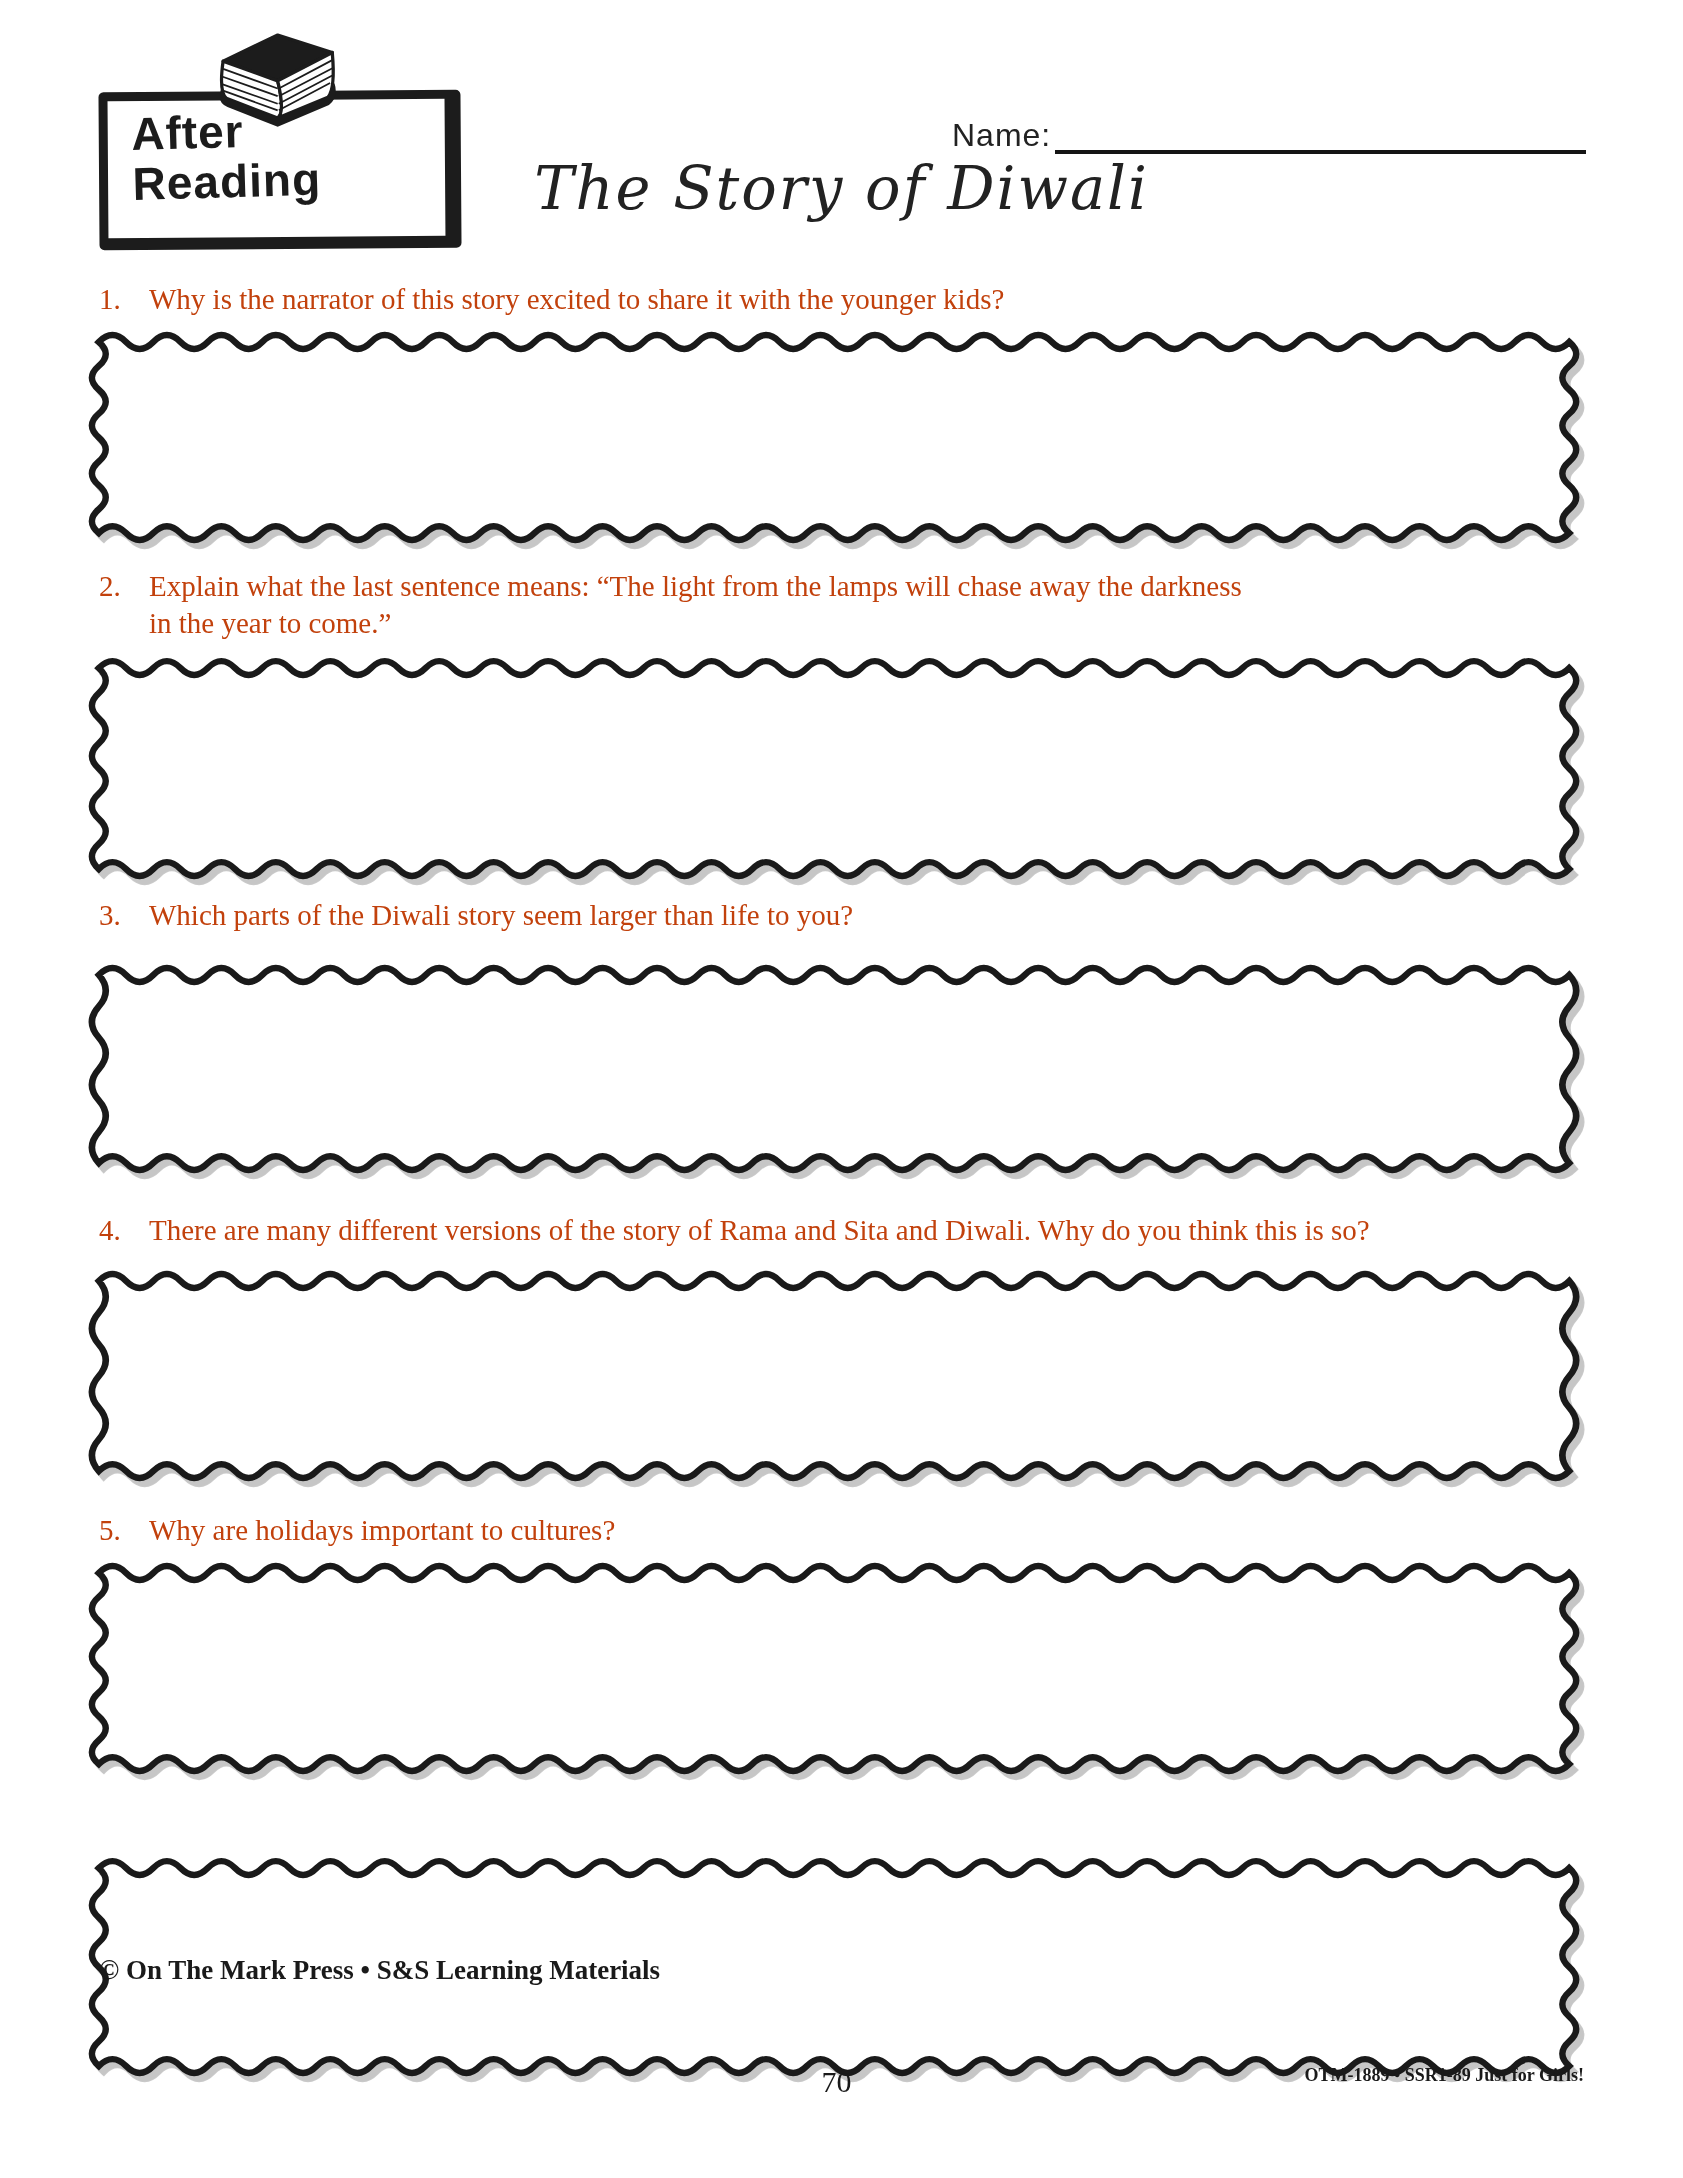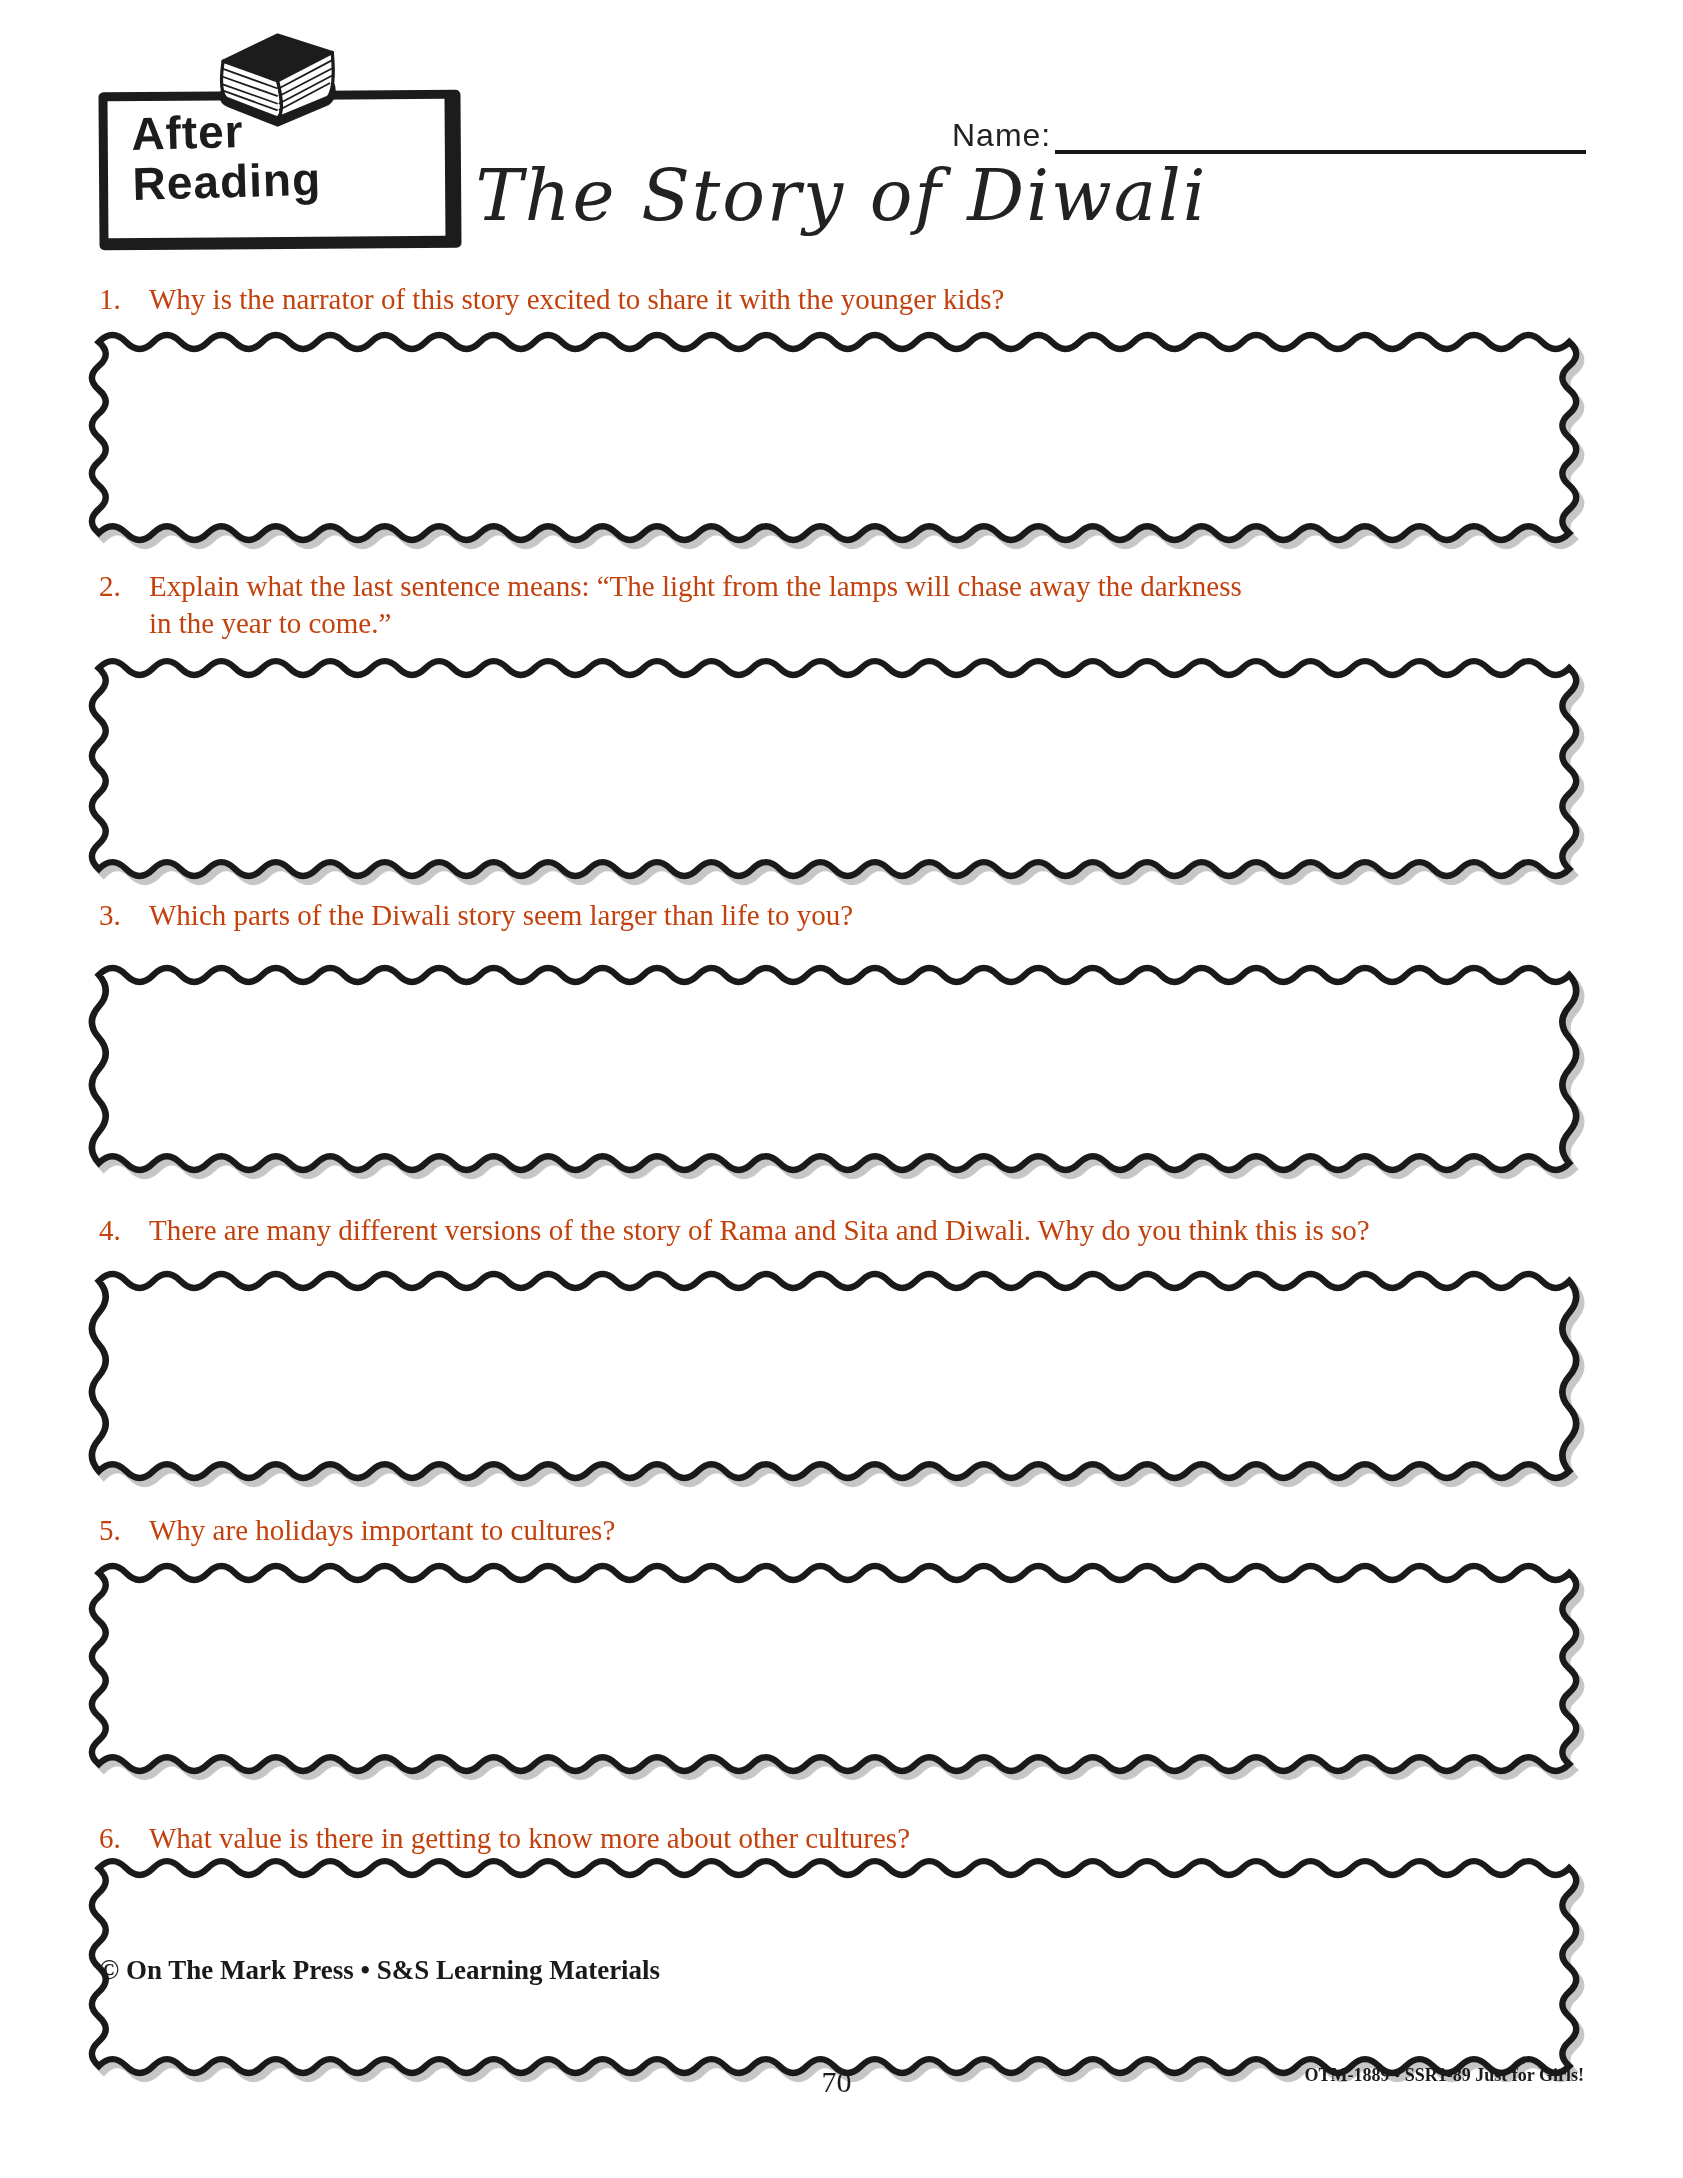--- a/index.html
+++ b/index.html
@@ -27,21 +27,21 @@
     letter-spacing:1px;
   }
   .name-line{
     position:absolute;left:1055px;top:150px;width:531px;height:0;
     border-top:4px solid #151515;
   }
   
   .title{
     position:absolute;left:416px;top:154px;width:851px;text-align:center;
     font-family:"DejaVu Serif", serif;font-style:italic;font-weight:normal;
-    font-size:71px;letter-spacing:2px;color:#222;white-space:nowrap;
+    font-size:59px;letter-spacing:2px;color:#222;white-space:nowrap;
   }
   
   .q{
     position:absolute;left:99px;width:1485px;
     font-size:29px;line-height:37px;color:#c2410c;
   }
   .q .q-num{display:inline-block;width:50px;}
   .q .q-line2{margin-left:50px;}
   
   .answer-box{position:absolute;}
@@ -97,23 +97,20 @@
   </div>
 
   <div class="q" style="top:1212px">
     <span class="q-num">4.</span><span>There are many different versions of the story of Rama and Sita and Diwali. Why do you think this is so?</span>
   </div>
 
   <div class="q" style="top:1512px">
     <span class="q-num">5.</span><span>Why are holidays important to cultures?</span>
   </div>
 
-  <div class="q" style="top:1820px">
-    <span class="q-num">6.</span><span>What value is there in getting to know more about other cultures?</span>
-  </div>
 
   <div class="answer-box" style="left:99px;top:342px">
       <svg width="1516" height="237" style="left: -18px; top: -18px;" viewBox="0 0 1531 239">
         <path d="M 18 18 q 13.75 -14 27.5 0 q 13.75 14 27.5 0 q 13.75 -14 27.5 0 q 13.75 14 27.5 0 q 13.75 -14 27.5 0 q 13.75 14 27.5 0 q 13.75 -14 27.5 0 q 13.75 14 27.5 0 q 13.75 -14 27.5 0 q 13.75 14 27.5 0 q 13.75 -14 27.5 0 q 13.75 14 27.5 0 q 13.75 -14 27.5 0 q 13.75 14 27.5 0 q 13.75 -14 27.5 0 q 13.75 14 27.5 0 q 13.75 -14 27.5 0 q 13.75 14 27.5 0 q 13.75 -14 27.5 0 q 13.75 14 27.5 0 q 13.75 -14 27.5 0 q 13.75 14 27.5 0 q 13.75 -14 27.5 0 q 13.75 14 27.5 0 q 13.75 -14 27.5 0 q 13.75 14 27.5 0 q 13.75 -14 27.5 0 q 13.75 14 27.5 0 q 13.75 -14 27.5 0 q 13.75 14 27.5 0 q 13.75 -14 27.5 0 q 13.75 14 27.5 0 q 13.75 -14 27.5 0 q 13.75 14 27.5 0 q 13.75 -14 27.5 0 q 13.75 14 27.5 0 q 13.75 -14 27.5 0 q 13.75 14 27.5 0 q 13.75 -14 27.5 0 q 13.75 14 27.5 0 q 13.75 -14 27.5 0 q 13.75 14 27.5 0 q 13.75 -14 27.5 0 q 13.75 14 27.5 0 q 13.75 -14 27.5 0 q 13.75 14 27.5 0 q 13.75 -14 27.5 0 q 13.75 14 27.5 0 q 13.75 -14 27.5 0 q 13.75 14 27.5 0 q 13.75 -14 27.5 0 q 13.75 14 27.5 0 q 13.75 -14 27.5 0 q 13.75 14 27.5 0 q 14 12.0625 0 24.125 q -14 12.0625 0 24.125 q 14 12.0625 0 24.125 q -14 12.0625 0 24.125 q 14 12.0625 0 24.125 q -14 12.0625 0 24.125 q 14 12.0625 0 24.125 q -14 12.0625 0 24.125 q -13.75 14 -27.5 0 q -13.75 -14 -27.5 0 q -13.75 14 -27.5 0 q -13.75 -14 -27.5 0 q -13.75 14 -27.5 0 q -13.75 -14 -27.5 0 q -13.75 14 -27.5 0 q -13.75 -14 -27.5 0 q -13.75 14 -27.5 0 q -13.75 -14 -27.5 0 q -13.75 14 -27.5 0 q -13.75 -14 -27.5 0 q -13.75 14 -27.5 0 q -13.75 -14 -27.5 0 q -13.75 14 -27.5 0 q -13.75 -14 -27.5 0 q -13.75 14 -27.5 0 q -13.75 -14 -27.5 0 q -13.75 14 -27.5 0 q -13.75 -14 -27.5 0 q -13.75 14 -27.5 0 q -13.75 -14 -27.5 0 q -13.75 14 -27.5 0 q -13.75 -14 -27.5 0 q -13.75 14 -27.5 0 q -13.75 -14 -27.5 0 q -13.75 14 -27.5 0 q -13.75 -14 -27.5 0 q -13.75 14 -27.5 0 q -13.75 -14 -27.5 0 q -13.75 14 -27.5 0 q -13.75 -14 -27.5 0 q -13.75 14 -27.5 0 q -13.75 -14 -27.5 0 q -13.75 14 -27.5 0 q -13.75 -14 -27.5 0 q -13.75 14 -27.5 0 q -13.75 -14 -27.5 0 q -13.75 14 -27.5 0 q -13.75 -14 -27.5 0 q -13.75 14 -27.5 0 q -13.75 -14 -27.5 0 q -13.75 14 -27.5 0 q -13.75 -14 -27.5 0 q -13.75 14 -27.5 0 q -13.75 -14 -27.5 0 q -13.75 14 -27.5 0 q -13.75 -14 -27.5 0 q -13.75 14 -27.5 0 q -13.75 -14 -27.5 0 q -13.75 14 -27.5 0 q -13.75 -14 -27.5 0 q -13.75 14 -27.5 0 q -13.75 -14 -27.5 0 q -14 -12.0625 0 -24.125 q 14 -12.0625 0 -24.125 q -14 -12.0625 0 -24.125 q 14 -12.0625 0 -24.125 q -14 -12.0625 0 -24.125 q 14 -12.0625 0 -24.125 q -14 -12.0625 0 -24.125 q 14 -12.0625 0 -24.125 Z" fill="#ffffff" stroke="#1a1a1a" stroke-width="6.5" stroke-linecap="round" style="filter: drop-shadow(rgb(198, 198, 198) 5px 6px 0px);"></path>
       </svg>
     </div>
   <div class="answer-box" style="left:99px;top:668px">
       <svg width="1516" height="247" style="left: -18px; top: -18px;" viewBox="0 0 1531 249">
         <path d="M 18 18 q 13.75 -14 27.5 0 q 13.75 14 27.5 0 q 13.75 -14 27.5 0 q 13.75 14 27.5 0 q 13.75 -14 27.5 0 q 13.75 14 27.5 0 q 13.75 -14 27.5 0 q 13.75 14 27.5 0 q 13.75 -14 27.5 0 q 13.75 14 27.5 0 q 13.75 -14 27.5 0 q 13.75 14 27.5 0 q 13.75 -14 27.5 0 q 13.75 14 27.5 0 q 13.75 -14 27.5 0 q 13.75 14 27.5 0 q 13.75 -14 27.5 0 q 13.75 14 27.5 0 q 13.75 -14 27.5 0 q 13.75 14 27.5 0 q 13.75 -14 27.5 0 q 13.75 14 27.5 0 q 13.75 -14 27.5 0 q 13.75 14 27.5 0 q 13.75 -14 27.5 0 q 13.75 14 27.5 0 q 13.75 -14 27.5 0 q 13.75 14 27.5 0 q 13.75 -14 27.5 0 q 13.75 14 27.5 0 q 13.75 -14 27.5 0 q 13.75 14 27.5 0 q 13.75 -14 27.5 0 q 13.75 14 27.5 0 q 13.75 -14 27.5 0 q 13.75 14 27.5 0 q 13.75 -14 27.5 0 q 13.75 14 27.5 0 q 13.75 -14 27.5 0 q 13.75 14 27.5 0 q 13.75 -14 27.5 0 q 13.75 14 27.5 0 q 13.75 -14 27.5 0 q 13.75 14 27.5 0 q 13.75 -14 27.5 0 q 13.75 14 27.5 0 q 13.75 -14 27.5 0 q 13.75 14 27.5 0 q 13.75 -14 27.5 0 q 13.75 14 27.5 0 q 13.75 -14 27.5 0 q 13.75 14 27.5 0 q 13.75 -14 27.5 0 q 13.75 14 27.5 0 q 14 12.6875 0 25.375 q -14 12.6875 0 25.375 q 14 12.6875 0 25.375 q -14 12.6875 0 25.375 q 14 12.6875 0 25.375 q -14 12.6875 0 25.375 q 14 12.6875 0 25.375 q -14 12.6875 0 25.375 q -13.75 14 -27.5 0 q -13.75 -14 -27.5 0 q -13.75 14 -27.5 0 q -13.75 -14 -27.5 0 q -13.75 14 -27.5 0 q -13.75 -14 -27.5 0 q -13.75 14 -27.5 0 q -13.75 -14 -27.5 0 q -13.75 14 -27.5 0 q -13.75 -14 -27.5 0 q -13.75 14 -27.5 0 q -13.75 -14 -27.5 0 q -13.75 14 -27.5 0 q -13.75 -14 -27.5 0 q -13.75 14 -27.5 0 q -13.75 -14 -27.5 0 q -13.75 14 -27.5 0 q -13.75 -14 -27.5 0 q -13.75 14 -27.5 0 q -13.75 -14 -27.5 0 q -13.75 14 -27.5 0 q -13.75 -14 -27.5 0 q -13.75 14 -27.5 0 q -13.75 -14 -27.5 0 q -13.75 14 -27.5 0 q -13.75 -14 -27.5 0 q -13.75 14 -27.5 0 q -13.75 -14 -27.5 0 q -13.75 14 -27.5 0 q -13.75 -14 -27.5 0 q -13.75 14 -27.5 0 q -13.75 -14 -27.5 0 q -13.75 14 -27.5 0 q -13.75 -14 -27.5 0 q -13.75 14 -27.5 0 q -13.75 -14 -27.5 0 q -13.75 14 -27.5 0 q -13.75 -14 -27.5 0 q -13.75 14 -27.5 0 q -13.75 -14 -27.5 0 q -13.75 14 -27.5 0 q -13.75 -14 -27.5 0 q -13.75 14 -27.5 0 q -13.75 -14 -27.5 0 q -13.75 14 -27.5 0 q -13.75 -14 -27.5 0 q -13.75 14 -27.5 0 q -13.75 -14 -27.5 0 q -13.75 14 -27.5 0 q -13.75 -14 -27.5 0 q -13.75 14 -27.5 0 q -13.75 -14 -27.5 0 q -13.75 14 -27.5 0 q -13.75 -14 -27.5 0 q -14 -12.6875 0 -25.375 q 14 -12.6875 0 -25.375 q -14 -12.6875 0 -25.375 q 14 -12.6875 0 -25.375 q -14 -12.6875 0 -25.375 q 14 -12.6875 0 -25.375 q -14 -12.6875 0 -25.375 q 14 -12.6875 0 -25.375 Z" fill="#ffffff" stroke="#1a1a1a" stroke-width="6.5" stroke-linecap="round" style="filter: drop-shadow(rgb(198, 198, 198) 5px 6px 0px);"></path>
       </svg>

